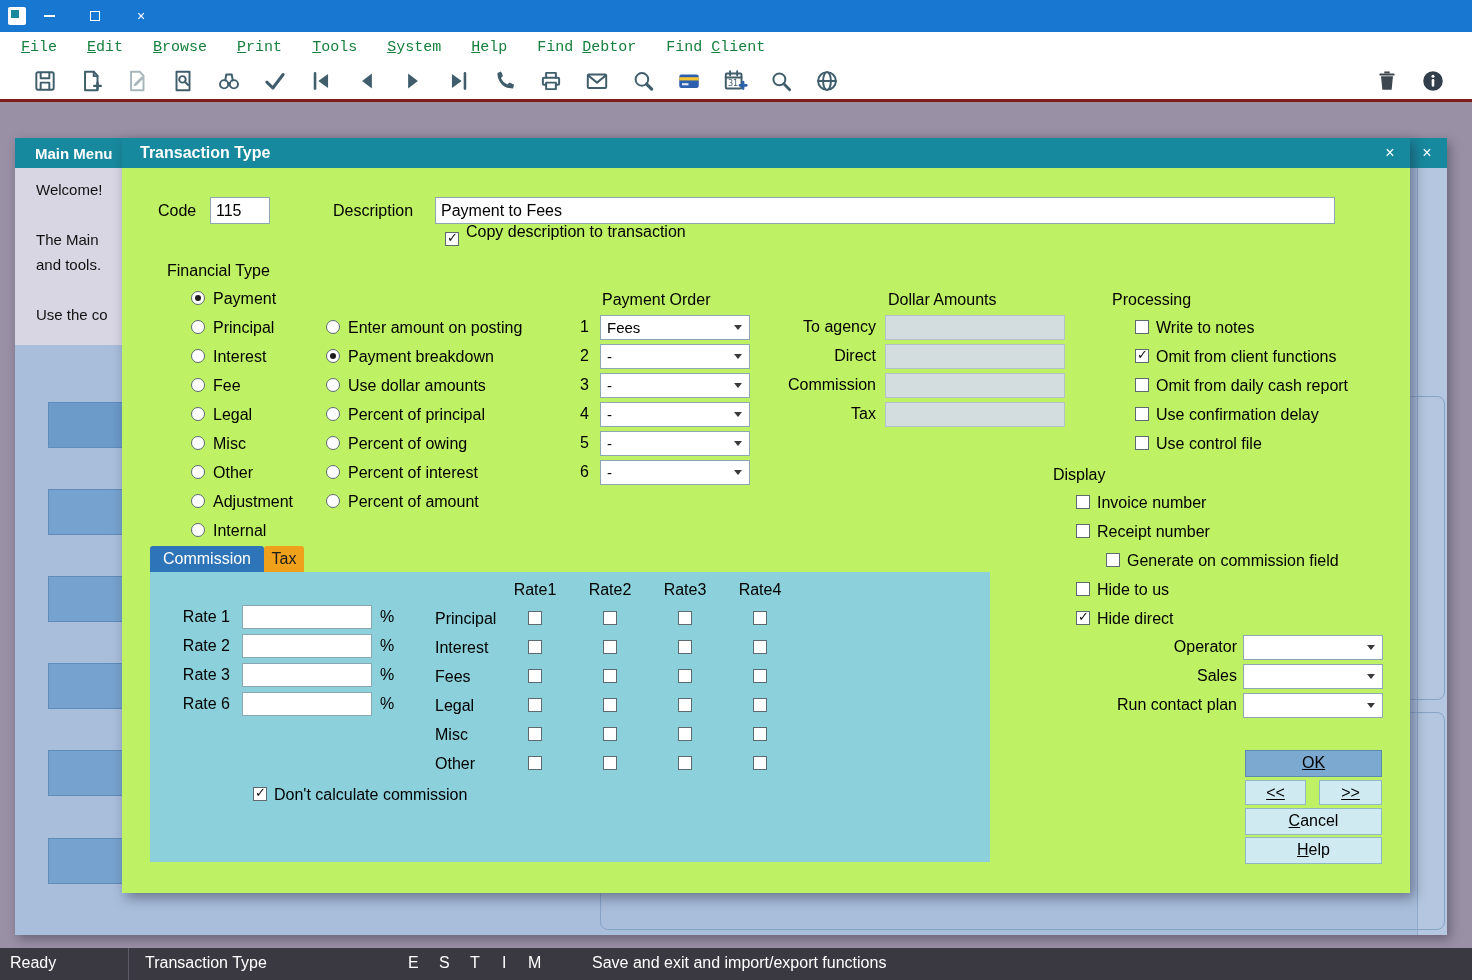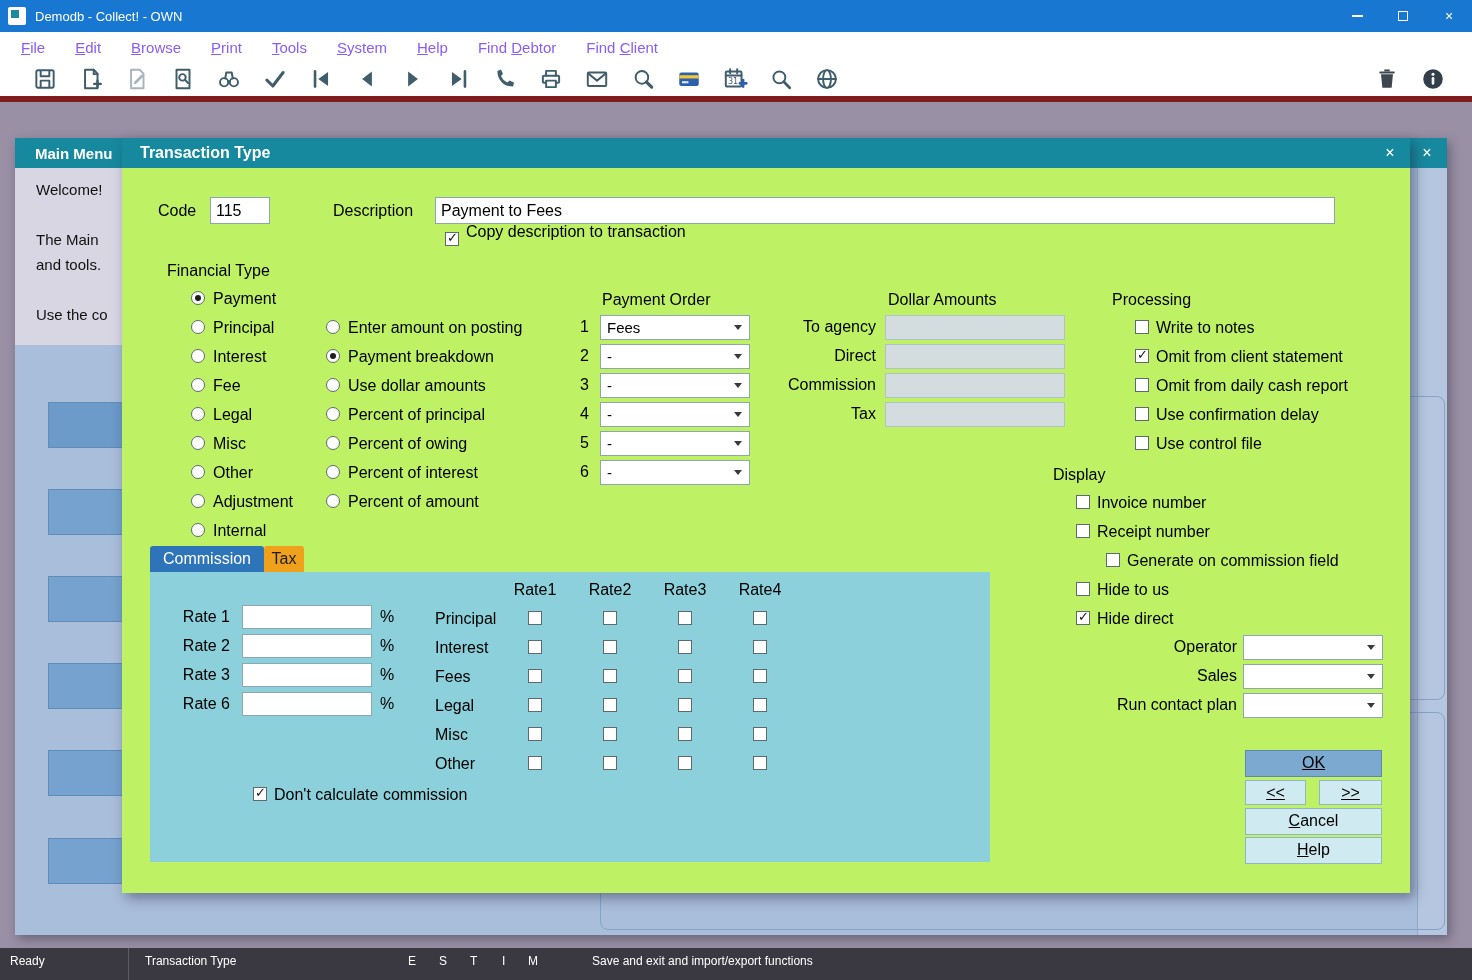--- a/index.html
+++ b/index.html
@@ -11,25 +11,25 @@
   #app-icon { width:18px; height:18px; margin-left:8px; background:#fff; border-radius:2px; position:relative; flex:0 0 auto; }
   #app-icon::after { content:""; position:absolute; left:3px; top:3px; width:8px; height:8px; background:#1b8a9e; }
   #app-title { color:#fff; font-size:13px; margin-left:9px; flex:1 1 auto; white-space:nowrap; }
   #win-controls { display:flex; height:32px; }
   .winbtn { width:46px; height:32px; display:flex; align-items:center; justify-content:center; color:#fff; font-size:14px; cursor:default; }
   .min-glyph { width:11px; height:1.5px; background:#fff; display:block; }
   .max-glyph { width:10px; height:10px; border:1.2px solid #fff; display:block; }
 
   
   #menubar { position:absolute; left:0; top:32px; width:1472px; height:30px; background:#fff; display:flex; align-items:center; padding-left:6px; }
-  .menu-item { padding:4px 15px; font-size:15px; color:#8b5cf6; white-space:nowrap; }
+  .menu-item { padding:4px 15px; font-size:15px; color:#15803d; white-space:nowrap;font-family:Liberation Mono, monospace; }
   .u { text-decoration:underline; }
 
   
-  #toolbar { position:absolute; left:0; top:62px; width:1472px; height:40px; background:#fff; display:flex; align-items:center; padding:0 26px 0 32px; gap:20px; border-bottom:6px solid #7f1d1d; }
+  #toolbar { position:absolute; left:0; top:62px; width:1472px; height:40px; background:#fff; display:flex; align-items:center; padding:0 26px 0 32px; gap:20px; border-bottom:3px solid #7f1d1d; }
   .tbtn { width:26px; height:26px; flex:0 0 auto; }
   .tbtn svg { width:26px; height:26px; stroke:#3f5d6b; fill:none; stroke-width:1.8; stroke-linecap:round; stroke-linejoin:round; }
   .push-right { margin-left:auto; }
 
   
   #desktop { position:absolute; left:0; top:102px; width:1472px; height:846px; background:#9a90a5; overflow:hidden; }
 
   
   #mainmenu { position:absolute; left:15px; top:36px; width:1432px; height:797px; box-shadow:3px 4px 10px rgba(30,30,50,.4); z-index:1; }
   .teal-titlebar { height:30px; background:#17899e; color:#fff; display:flex; align-items:center; position:relative; }
@@ -60,32 +60,31 @@
 
   .tab { position:absolute; top:378px; height:26px; font-size:16px; text-align:center; line-height:26px; border-radius:3px 3px 0 0; }
   #tab-commission { left:28px; width:114px; background:#2d74b8; color:#fff; }
   #tab-tax { left:142px; width:40px; background:#f0a11c; color:#1c1c1c; }
   #commission-panel { position:absolute; left:28px; top:404px; width:840px; height:290px; background:#8bd0da; }
 
   .dlg-btn { position:absolute; background:#cfeaf0; border:1px solid #8fb8c4; font-size:16px; text-align:center; color:#000; line-height:24px; }
   #btn-ok { background:#7ba9d0; border:1px solid #5d88b0; }
 
   
-  #statusbar { position:absolute; left:0; top:948px; width:1472px; height:32px; background:#3a3942; color:#fff; font-size:12px; }
+  #statusbar { position:absolute; left:0; top:948px; width:1472px; height:32px; background:#3a3942; color:#fff; font-size:16px; }
   .sb-item { position:absolute; top:6px; white-space:nowrap; }
   .sb-divider { position:absolute; top:0; width:1px; height:32px; background:#5c5a66; }
 </style>
 </head>
 <body>
 
 <div id="app">
 
   <div id="titlebar">
     <span id="app-icon"></span>
-    <span id="app-title">Demodb - Collect! - OWN</span>
     <div id="win-controls">
       <div class="winbtn">
           <span class="min-glyph"></span>
         </div>
       <div class="winbtn">
           <span class="max-glyph"></span>
         </div>
       <div class="winbtn">×</div>
     </div>
   </div>
@@ -289,21 +288,21 @@
         <input class="inp dis" style="left: 763px; top: 176px; width: 180px; height: 25px;" disabled="" value="">
         <div class="lbl lbl-r" style="left:574px; top:207px; width:180px;">Commission</div>
         <input class="inp dis" style="left: 763px; top: 205px; width: 180px; height: 25px;" disabled="" value="">
         <div class="lbl lbl-r" style="left:574px; top:236px; width:180px;">Tax</div>
         <input class="inp dis" style="left: 763px; top: 234px; width: 180px; height: 25px;" disabled="" value="">
 
         <div class="lbl" style="left:990px; top:122px;">Processing</div>
         <div class="cb" style="left:1013px; top:152px;"></div>
         <div class="lbl" style="left:1034px; top:150px;">Write to notes</div>
         <div class="cb checked" style="left:1013px; top:181px;"></div>
-        <div class="lbl" style="left:1034px; top:179px;">Omit from client statement</div>
+        <div class="lbl" style="left:1034px; top:179px;">Omit from client functions</div>
         <div class="cb" style="left:1013px; top:210px;"></div>
         <div class="lbl" style="left:1034px; top:208px;">Omit from daily cash report</div>
         <div class="cb" style="left:1013px; top:239px;"></div>
         <div class="lbl" style="left:1034px; top:237px;">Use confirmation delay</div>
         <div class="cb" style="left:1013px; top:268px;"></div>
         <div class="lbl" style="left:1034px; top:266px;">Use control file</div>
 
         <div class="lbl" style="left:931px; top:297px;">Display</div>
         <div class="cb" style="left:954px; top:327px;"></div>
         <div class="lbl" style="left:975px; top:325px;">Invoice number</div>

